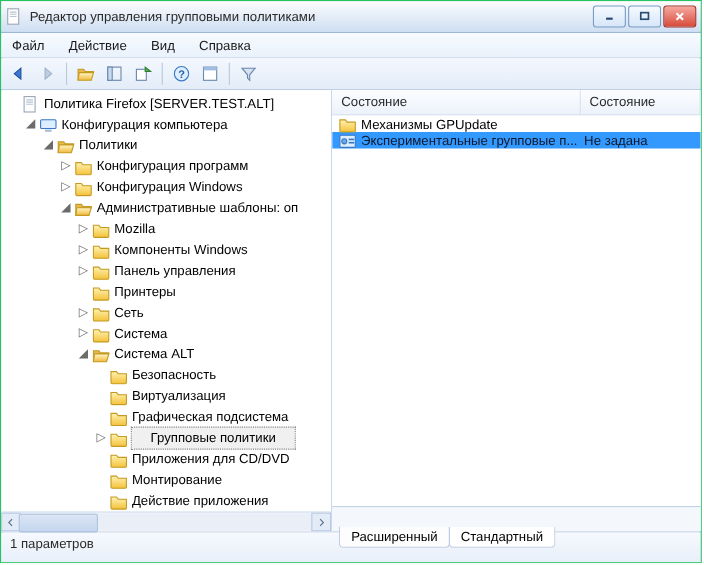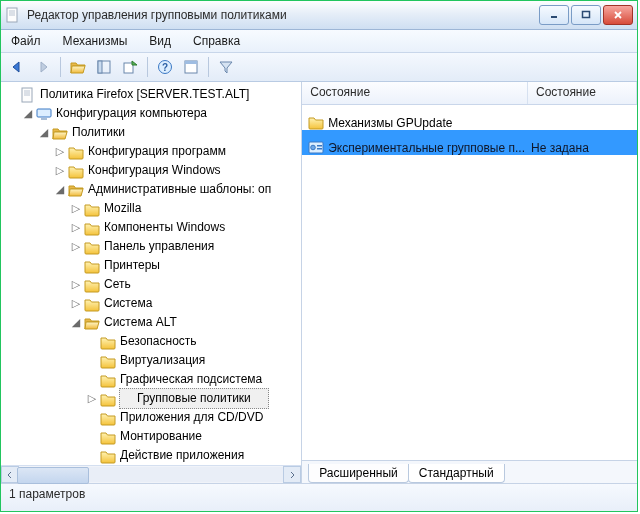--- a/index.html
+++ b/index.html
@@ -26,27 +26,27 @@
   .ficon{width:16px;height:16px;margin:0 3px 0 1px;flex:0 0 16px;}
   .node .label{padding:0 3px 0 1px;}
   .node.selected .label{background:#f0f0f0;border:1px dotted #888;padding:0 17px;margin-left:0;}
   .indent-0{padding-left:2px;} .indent-1{padding-left:18px;} .indent-2{padding-left:34px;}
   .indent-3{padding-left:50px;} .indent-4{padding-left:66px;} .indent-5{padding-left:82px;}
   .right-pane{flex:1;display:flex;flex-direction:column;min-height:0;}
   .list-head{height:22px;background:linear-gradient(#fcfdff,#ecf2fb);border-bottom:1px solid #c9d6ea;display:flex;}
   .col{border-right:1px solid #d6e1f0;padding:3px 8px;color:#2b2b2b;}
   .col.c0{flex:1;} .col.c1{width:92px;}
   .list-body{flex:1;overflow:auto;background:#fff;}
-  .row{display:flex;align-items:flex-end;height:25px;}
+  .row{display:flex;align-items:center;height:15px;}
   .row .ricon{width:16px;height:16px;margin:0 4px 0 6px;flex:0 0 16px;}
   .row .c0{flex:1;overflow:hidden;text-overflow:ellipsis;white-space:nowrap;padding-right:6px;}
   .row .c1{width:100px;padding-right:6px;}
   .row.sel{background:#3399ff;color:#0f172a;}
   .tabs{height:22px;border-top:1px solid #c6d3e6;display:flex;align-items:flex-end;background:#f4f7fc;padding-left:6px;}
-  .tab{border:1px solid #b9c9df;border-top:none;background:#fdfdfe;padding:2px 10px;font-size:12px;margin-right:-1px;border-bottom-left-radius:4px;border-bottom-right-radius:4px;position:relative;top:0;}
+  .tab{border:1px solid #b9c9df;border-top:none;background:#fdfdfe;padding:2px 10px;font-size:12px;margin-right:-1px;border-bottom-left-radius:4px;border-bottom-right-radius:4px;position:relative;top:15px;}
   .tab.active{background:#fff;}
   .hscroll{height:17px;background:#f0f3f9;border-top:1px solid #d4dff0;display:flex;align-items:center;}
   .hscroll .track{flex:1;height:15px;background:#e9eef7;position:relative;margin:0 16px;}
   .hscroll .thumb{position:absolute;left:0;top:0;height:15px;width:70px;background:linear-gradient(#dbe6f5,#c4d6ee);border:1px solid #a9bfdc;border-radius:2px;}
   .hscroll .arrow{width:16px;height:15px;background:#e3ebf6;border:1px solid #b9cbe3;display:flex;align-items:center;justify-content:center;position:absolute;}
   .hscroll{position:relative;}
   .hscroll .arrow.left{left:0;} .hscroll .arrow.right{right:0;}
   .status{height:21px;background:linear-gradient(#f6f9fe,#e8eff9);border-top:1px solid #c6d3e6;padding:3px 8px;color:#2b2b2b;}
   svg{display:block;}
 </style>
@@ -106,21 +106,21 @@
       <div class="winbtn close">
           <svg width="10" height="10" viewBox="0 0 10 10">
             <path d="M2 2 L8 8 M8 2 L2 8" stroke="#fff" stroke-width="1.8"></path>
           </svg>
         </div>
     </div>
   </div>
 
   <div class="menubar">
     <span class="menuitem">Файл</span>
-    <span class="menuitem">Механизмы</span>
+    <span class="menuitem">Действие</span>
     <span class="menuitem">Вид</span>
     <span class="menuitem">Справка</span>
   </div>
 
   <div class="toolbar">
     <div class="tbtn enabled">
         <svg width="16" height="16" viewBox="0 0 16 16">
           <path d="M10 3 L4 8 L10 13 Z" fill="#3a78d6" stroke="#1e4f9b"></path>
         </svg>
       </div>

